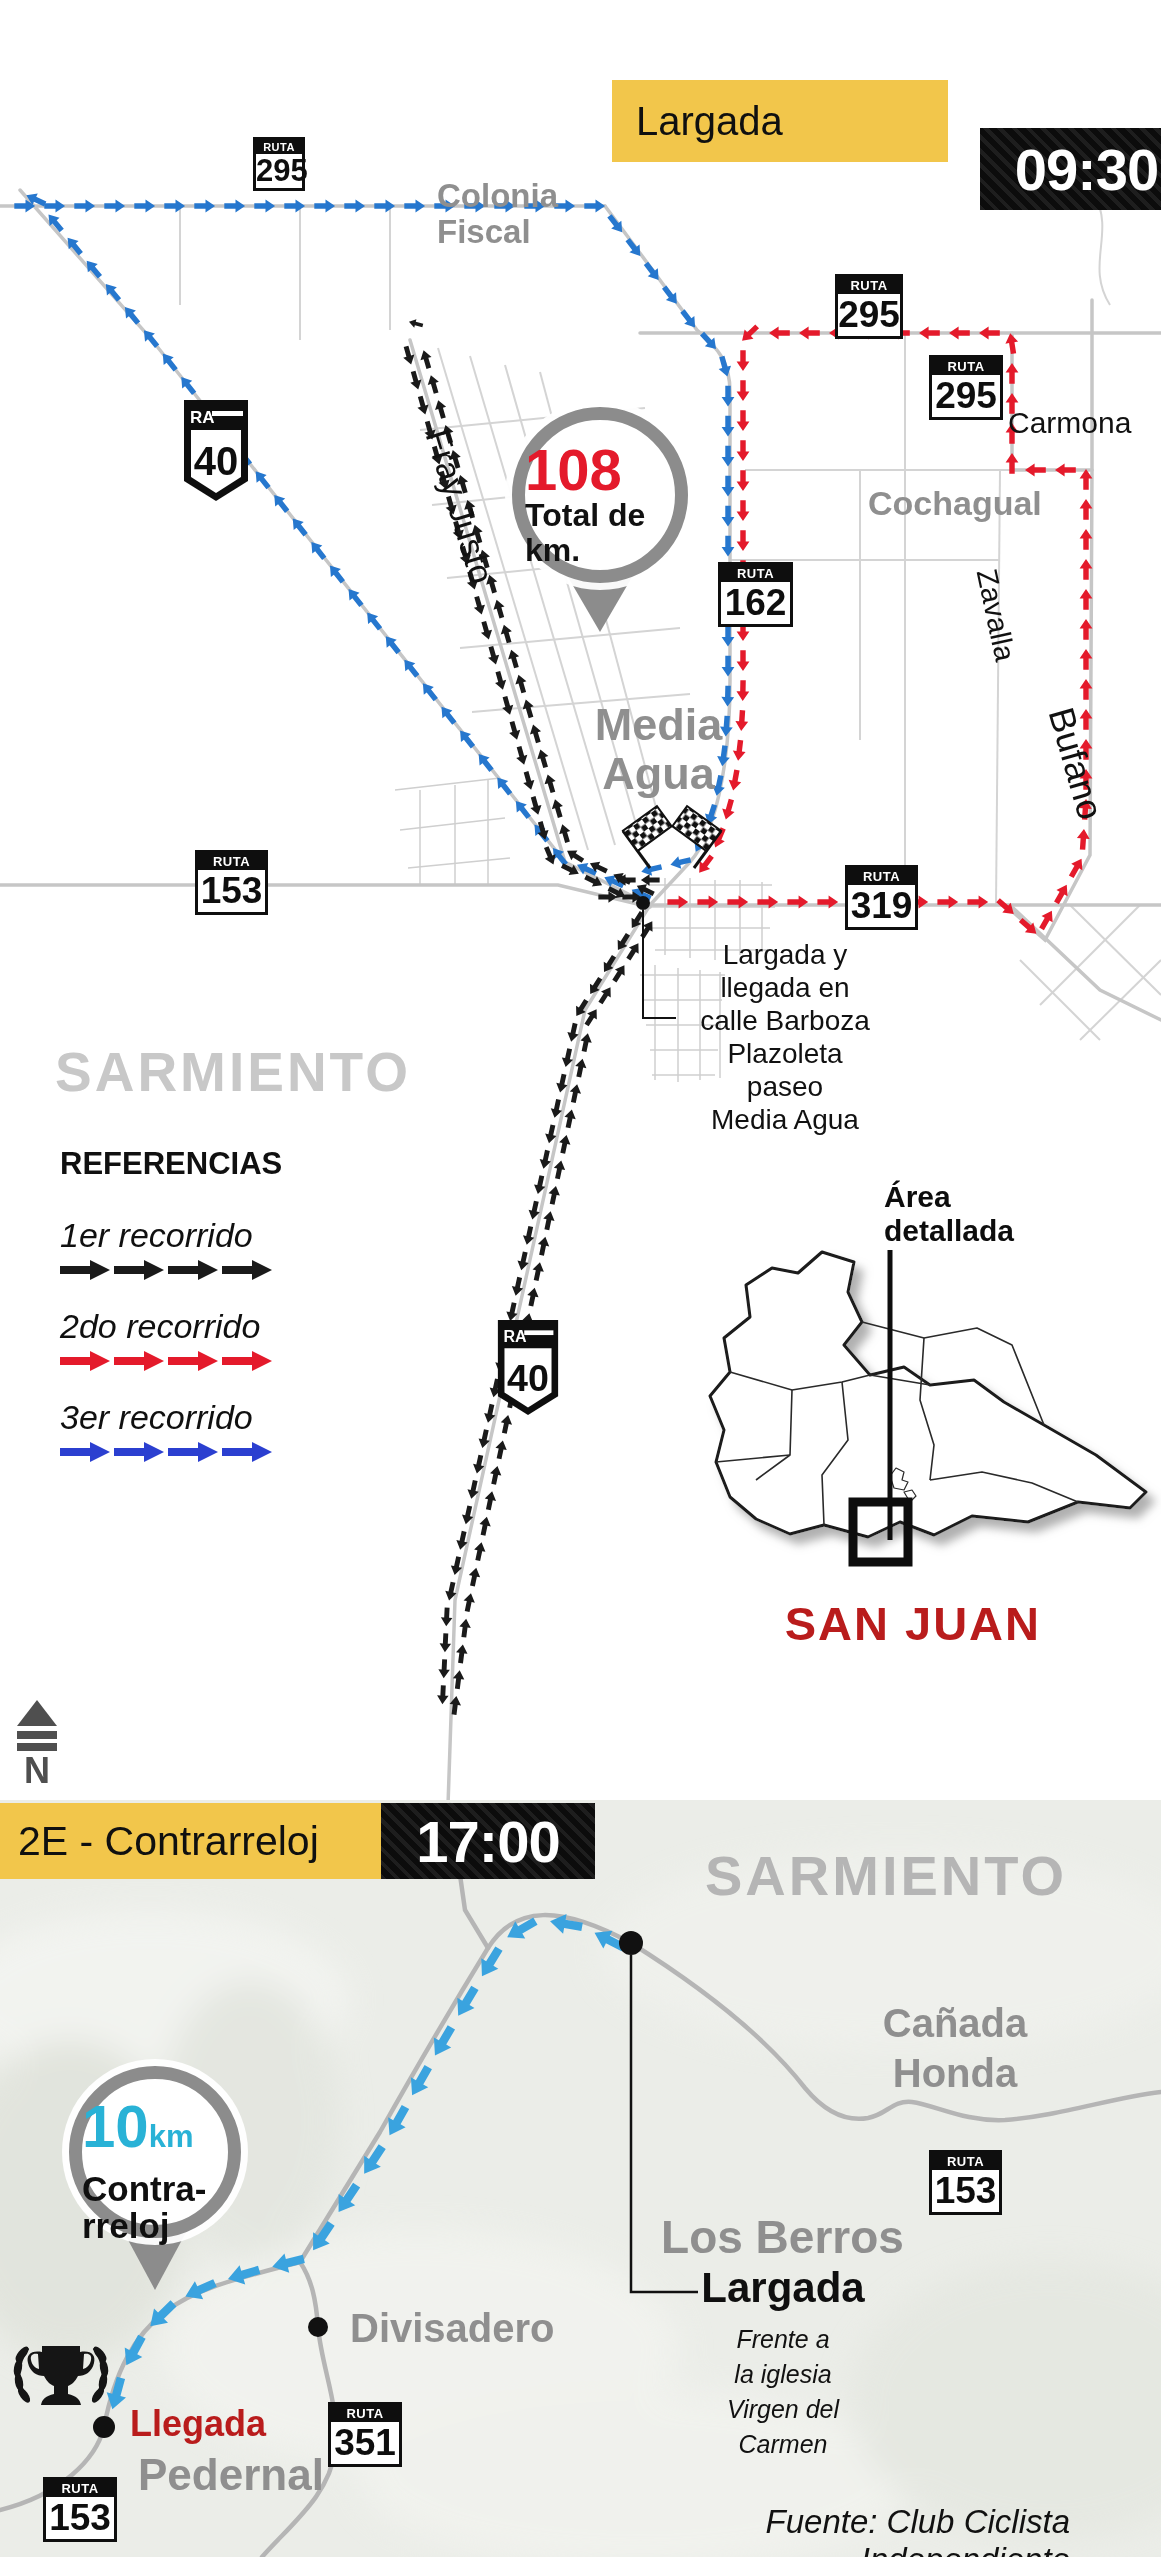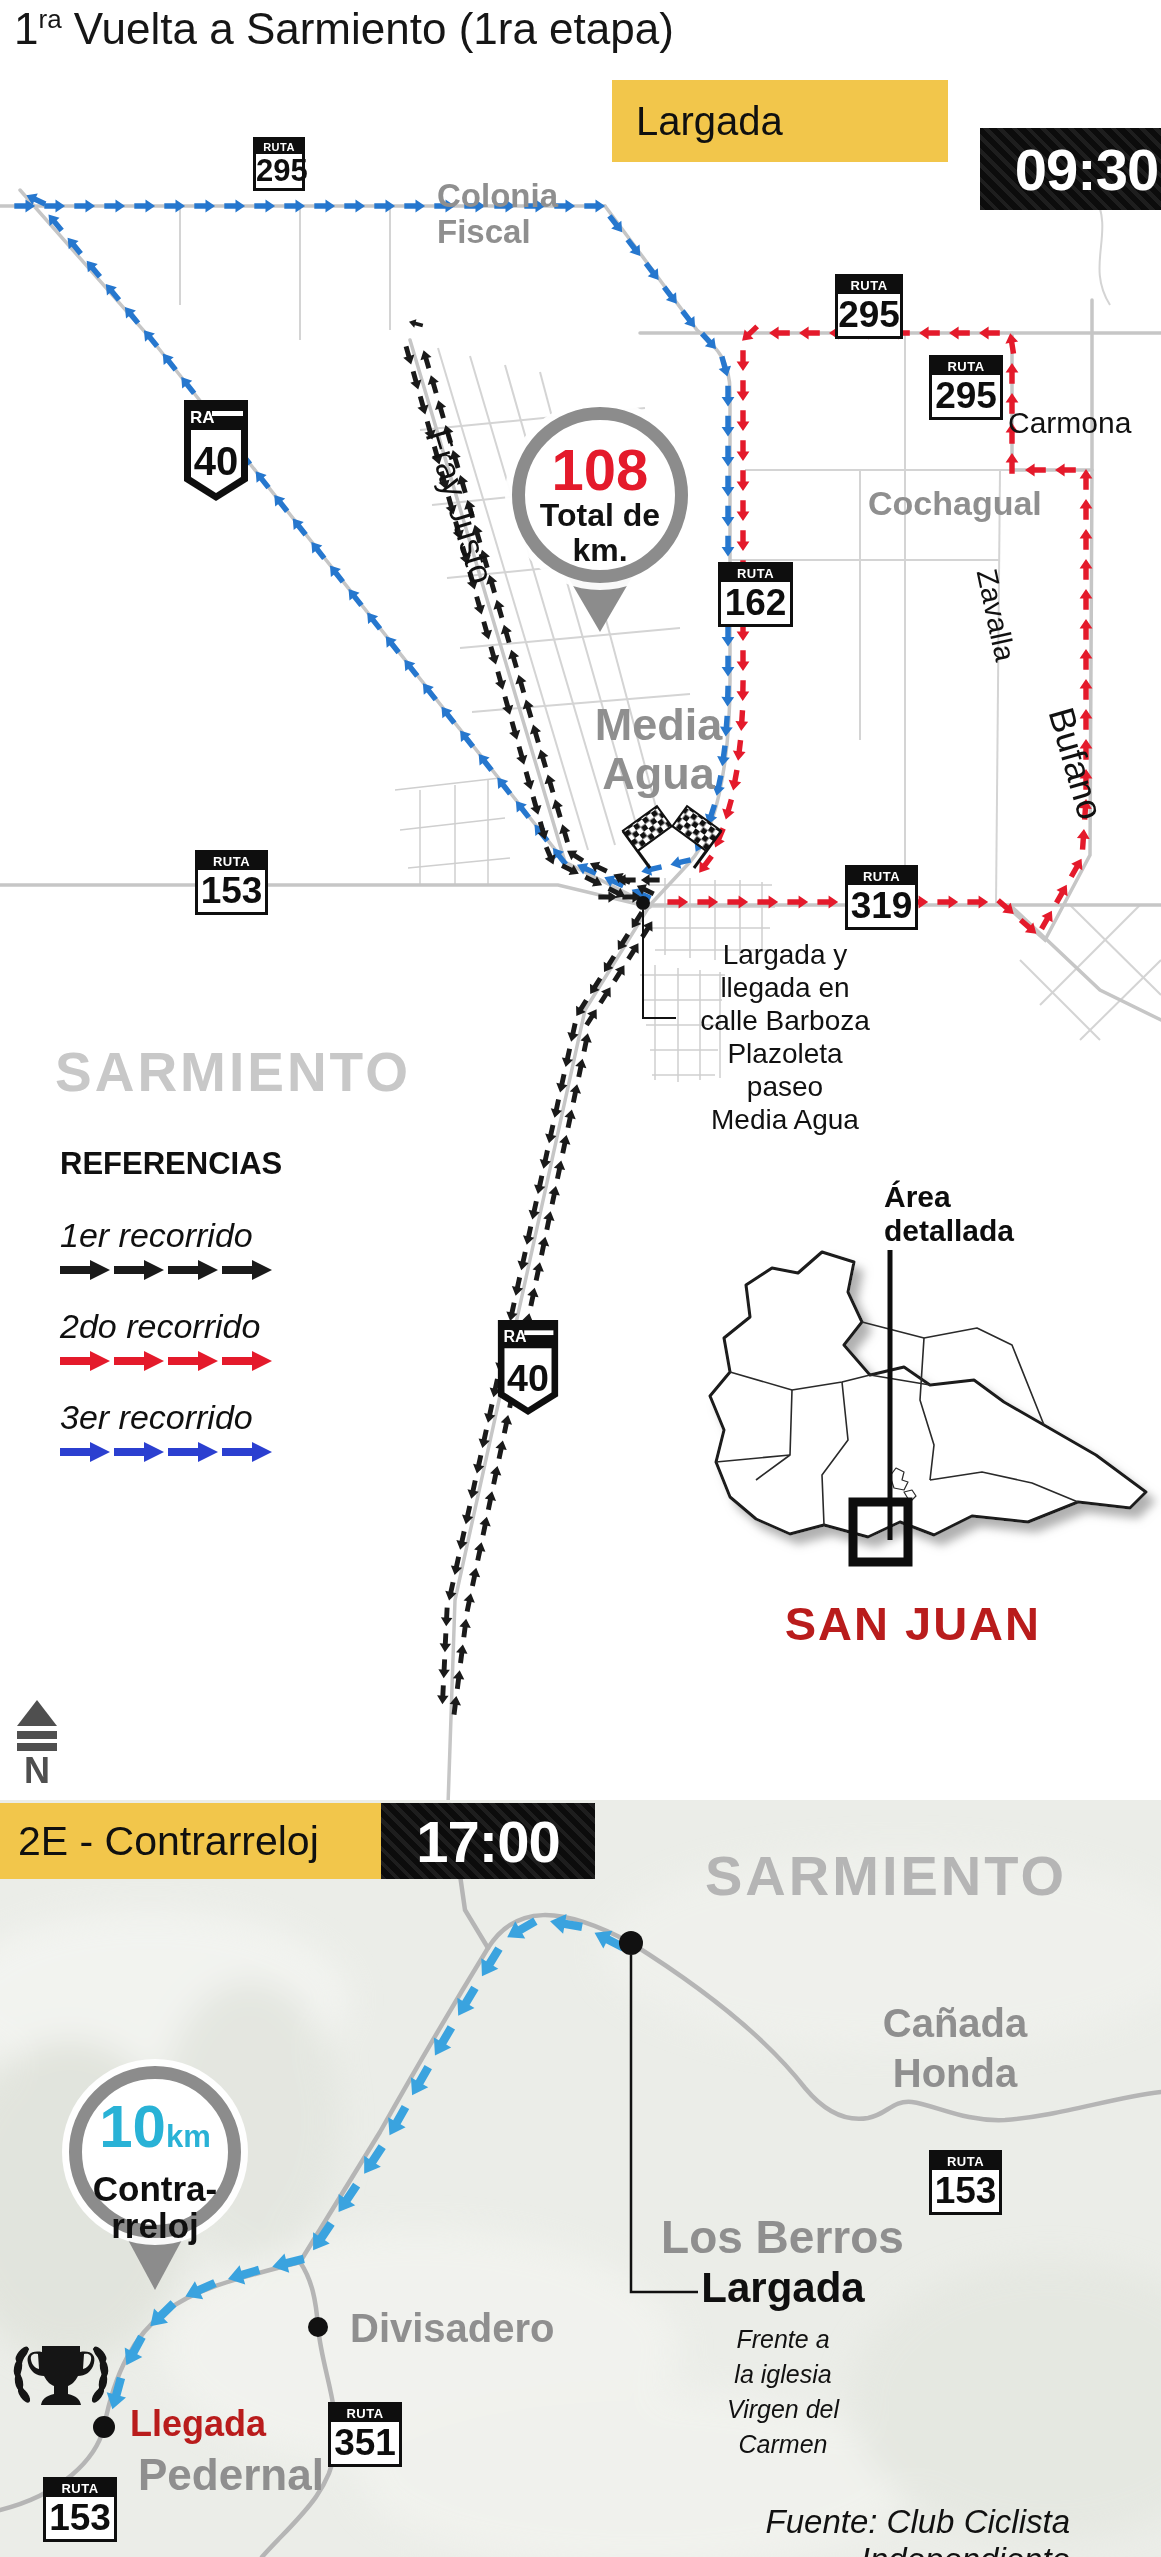--- a/index.html
+++ b/index.html
@@ -16,21 +16,21 @@
   .band-b .time{font-weight:bold;letter-spacing:-1px;}
   
   .rb{position:absolute;background:#fff;border:3px solid #0e0e0e;box-sizing:border-box;}
   .rb-t{background:#0e0e0e;color:#fff;font-size:13px;font-weight:bold;text-align:center;
         line-height:17px;letter-spacing:.5px;}
   .rb-n{font-weight:bold;font-size:37px;line-height:42px;text-align:center;color:#0e0e0e;}
   .rb.sm .rb-n{font-size:31px;line-height:34px;}
   .rb.sm .rb-t{font-size:11px;line-height:14px;}
   
   .pin{position:absolute;background:#fff;border:13px solid #8c8c8c;border-radius:50%;
-       box-shadow:0 0 0 7px rgba(255,255,255,.95);text-align:center;box-sizing:content-box;}
+       box-shadow:0 0 0 7px rgba(255,255,255,.95);text-align:left;box-sizing:content-box;}
   .pin-tail{position:absolute;width:0;height:0;}
   .gray-big{position:absolute;font-weight:bold;}
   .note{position:absolute;text-align:center;}
   .leg-label{font-size:34px;font-style:italic;color:#101010;}
 </style>
 </head>
 <body>
 
 <div id="canvas">
 
@@ -476,23 +476,20 @@
         <ellipse cx="7" cy="44" rx="9" ry="4" transform="rotate(-100 7 44)"></ellipse>
         <ellipse cx="12" cy="57" rx="9" ry="4" transform="rotate(-125 12 57)"></ellipse>
         <ellipse cx="88" cy="16" rx="9" ry="4" transform="rotate(50 88 16)"></ellipse>
         <ellipse cx="92" cy="30" rx="9" ry="4" transform="rotate(80 92 30)"></ellipse>
         <ellipse cx="91" cy="44" rx="9" ry="4" transform="rotate(100 91 44)"></ellipse>
         <ellipse cx="86" cy="57" rx="9" ry="4" transform="rotate(125 86 57)"></ellipse>
       </g>
     </g>
   </svg>
 
-  <div class="abs" style="left:14px;top:4px;font-size:44px;color:#161616;">
-    <span>1</span><sup style="font-size:26px;">ra</sup><span> Vuelta a Sarmiento (1ra etapa)</span>
-  </div>
 
   <div class="band-y" style="left:612px;top:80px;width:336px;height:82px;">
     <div class="lbl" style="padding-left:24px;">Largada</div>
   </div>
   <div class="band-b" style="left:980px;top:80px;width:213px;height:82px;margin-top:48px;">
     <div class="time" style="font-size:58px;">09:30</div>
   </div>
 
   <div class="rb sm" style="left:253px;top:137px;width:52px;">
     <div class="rb-t">RUTA</div>

